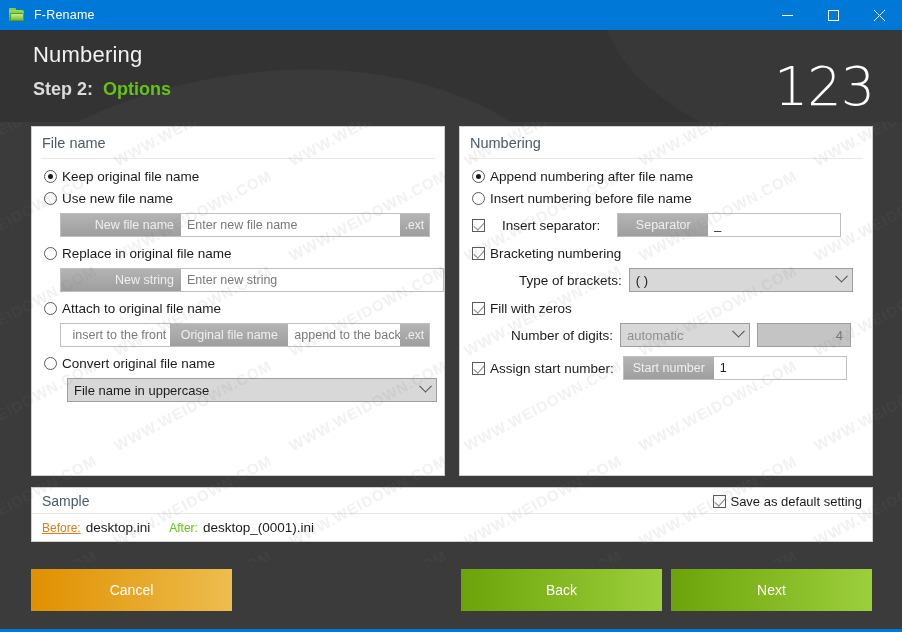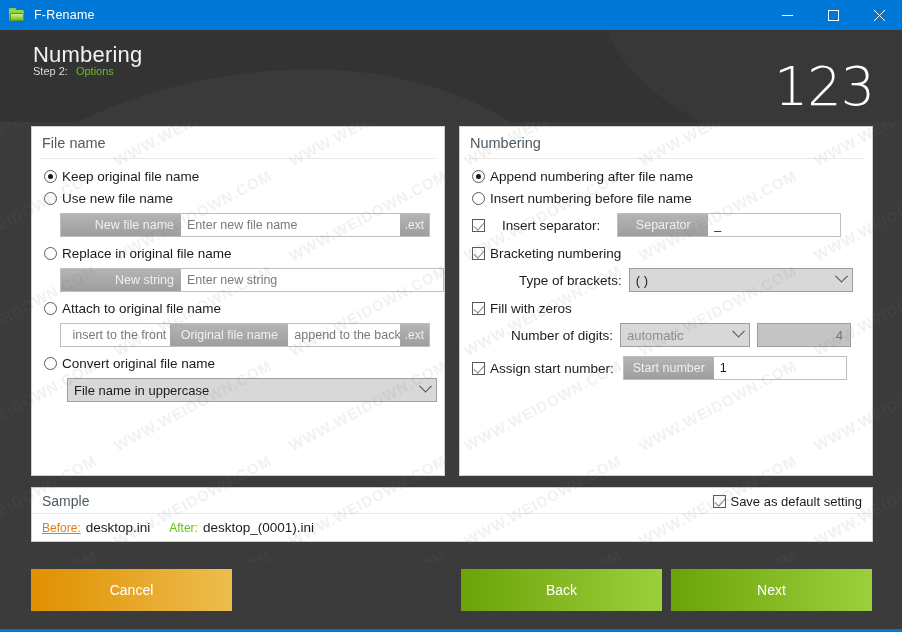--- a/index.html
+++ b/index.html
@@ -57,22 +57,22 @@
   }
   .header .swoosh2 {
     position:absolute; right:-120px; top:-30px; width:420px; height:190px;
     background:#383838; border-radius:0 0 0 100%;
   }
   .h-title {
     position:absolute; left:33px; top:12px;
     color:#f2f2f2; font-size:22px; font-weight:400; letter-spacing:.2px;
   }
   .h-step {
-    position:absolute; left:33px; top:35px;
-    color:#dcdcdc; font-size:11px;
+    position:absolute; left:33px; top:49px;
+    color:#dcdcdc; font-size:18px;font-weight:bold;
   }
   .h-step .step-val { color:#63c414; margin-left:5px; }
   .h-logo {
     position:absolute; right:28px; top:30px;
     color:#ffffff; font-size:54px; font-weight:300;
     letter-spacing:-1px; line-height:1;
     font-family:"DejaVu Sans", sans-serif;
     text-align:right;
   }
 

